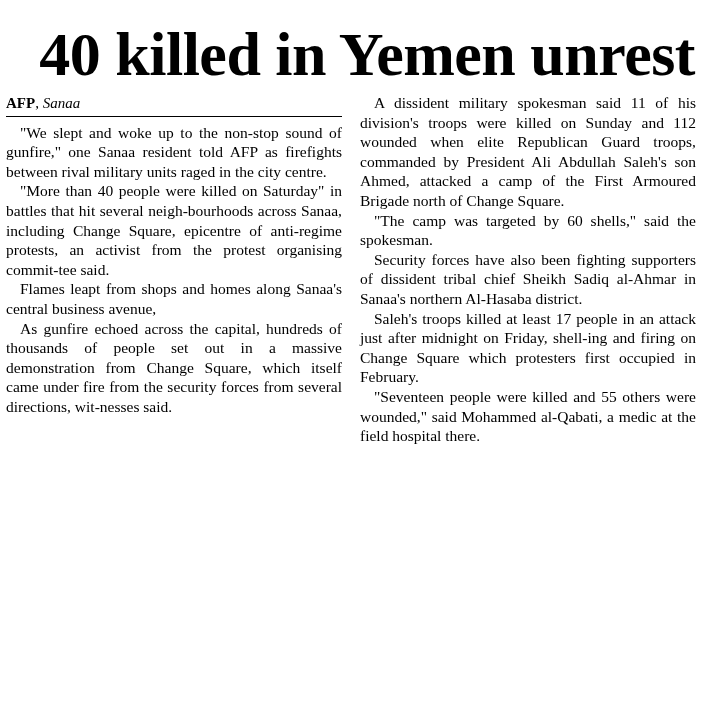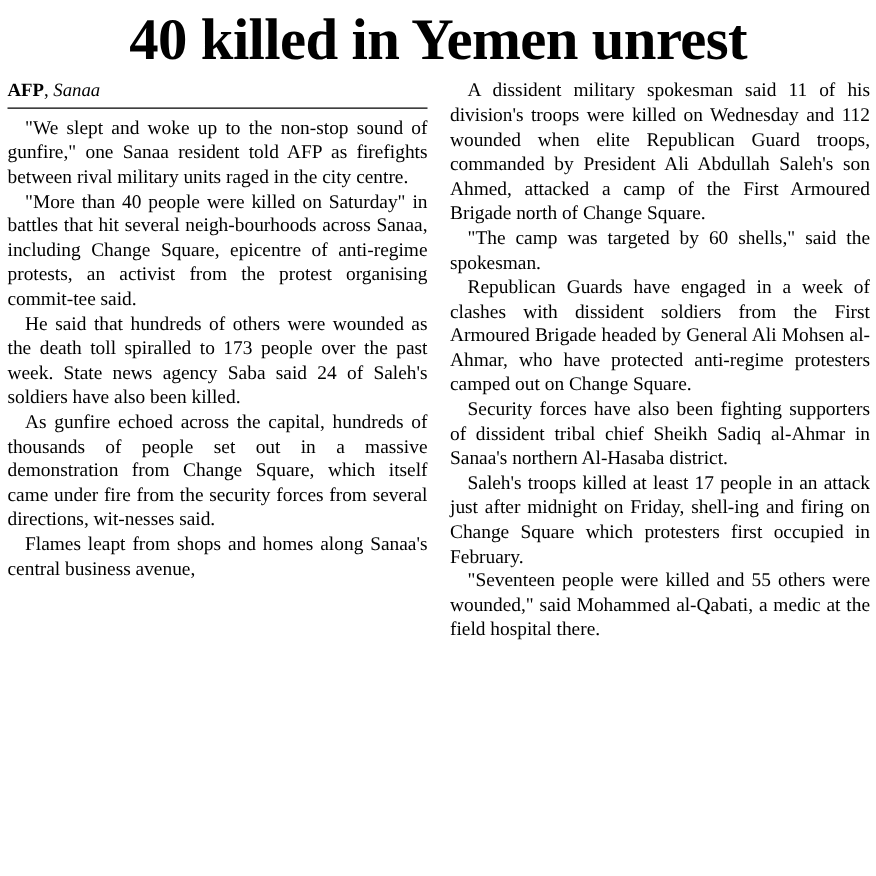--- a/index.html
+++ b/index.html
@@ -17,26 +17,26 @@
   .page {
     width: 701px;
     height: 701px;
     box-sizing: border-box;
     padding: 8px 6px 0 6px;
     position: relative;
   }
   .headline {
     font-family: "Liberation Serif", serif;
     font-weight: bold;
-    font-size: 47px;
+    font-size: 62px;
     line-height: 1.05;
     letter-spacing: -0.5px;
-    margin: 0 0 6px 0;
+    margin: 14px 0 6px 0;
     white-space: nowrap;
-    text-align: center;
+    text-align: right;
   }
   .columns {
     display: flex;
     flex-direction: row;
     gap: 18px;
     align-items: flex-start;
   }
   .col {
     width: 336px;
     flex: 0 0 336px;
@@ -93,29 +93,27 @@
 
     <div class="col left">
       <div class="byline">
         <span class="agency">AFP</span><span>,</span>
         <span class="place">Sanaa</span>
       </div>
       <hr class="rule">
 
       <p class="para indent">"We slept and woke up to the non-stop sound of gunfire," one Sanaa resident told AFP as firefights between rival military units raged in the city centre.</p>
       <p class="para indent">"More than 40 people were killed on Saturday" in battles that hit several neigh-bourhoods across Sanaa, including Change Square, epicentre of anti-regime protests, an activist from the protest organising commit-tee said.</p>
-      <p class="para indent">He said that hundreds of others were wounded as the death toll spiralled to 173 people over the past week. State news agency Saba said 24 of Saleh's soldiers have also been killed.</p>
+      <p class="para indent">Flames leapt from shops and homes along Sanaa's central business avenue,</p>
       <p class="para indent">As gunfire echoed across the capital, hundreds of thousands of people set out in a massive demonstration from Change Square, which itself came under fire from the security forces from several directions, wit-nesses said.</p>
-      <p class="para indent">Flames leapt from shops and homes along Sanaa's central business avenue,</p>
     </div>
 
     <div class="col right">
       <div class="topspace"></div>
-      <p class="para indent">A dissident military spokesman said 11 of his division's troops were killed on Wednesday and 112 wounded when elite Republican Guard troops, commanded by President Ali Abdullah Saleh's son Ahmed, attacked a camp of the First Armoured Brigade north of Change Square.</p>
+      <p class="para indent">A dissident military spokesman said 11 of his division's troops were killed on Sunday and 112 wounded when elite Republican Guard troops, commanded by President Ali Abdullah Saleh's son Ahmed, attacked a camp of the First Armoured Brigade north of Change Square.</p>
       <p class="para indent">"The camp was targeted by 60 shells," said the spokesman.</p>
-      <p class="para indent">Republican Guards have engaged in a week of clashes with dissident soldiers from the First Armoured Brigade headed by General Ali Mohsen al-Ahmar, who have protected anti-regime protesters camped out on Change Square.</p>
       <p class="para indent">Security forces have also been fighting supporters of dissident tribal chief Sheikh Sadiq al-Ahmar in Sanaa's northern Al-Hasaba district.</p>
       <p class="para indent">Saleh's troops killed at least 17 people in an attack just after midnight on Friday, shell-ing and firing on Change Square which protesters first occupied in February.</p>
       <p class="para indent">"Seventeen people were killed and 55 others were wounded," said Mohammed al-Qabati, a medic at the field hospital there.</p>
     </div>
 
   </div>
 </div>
 
 </body></html>

